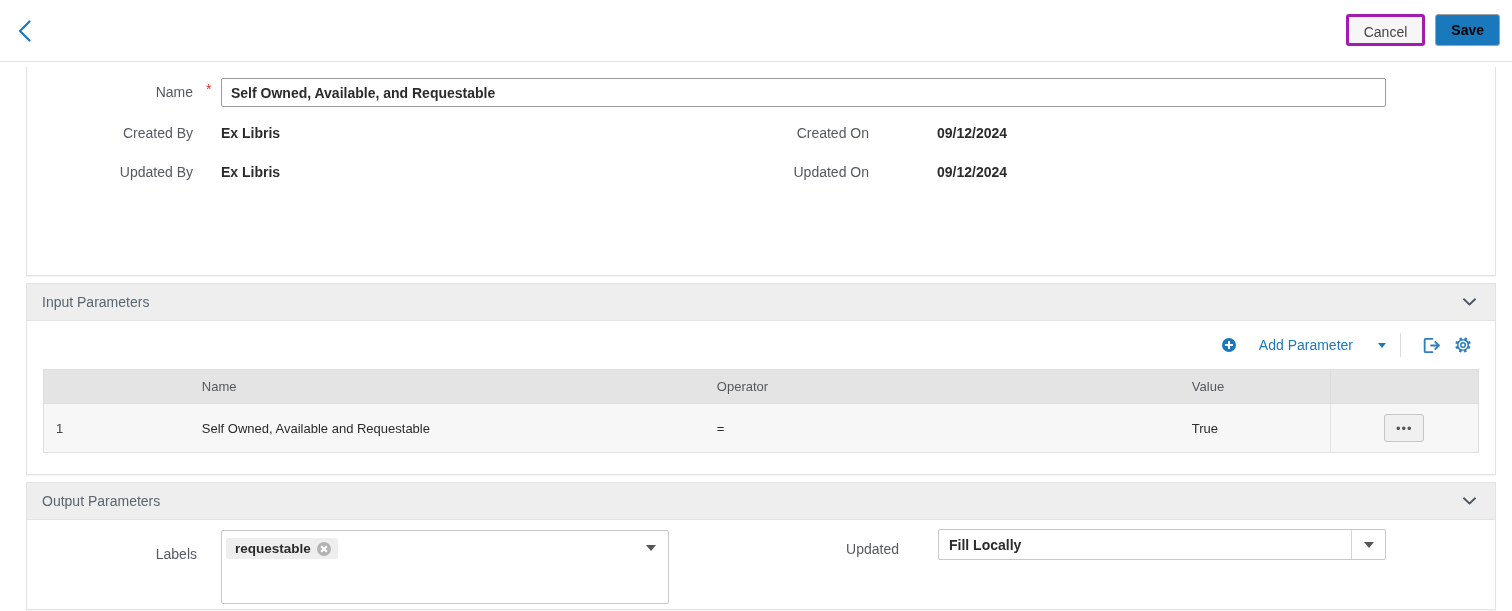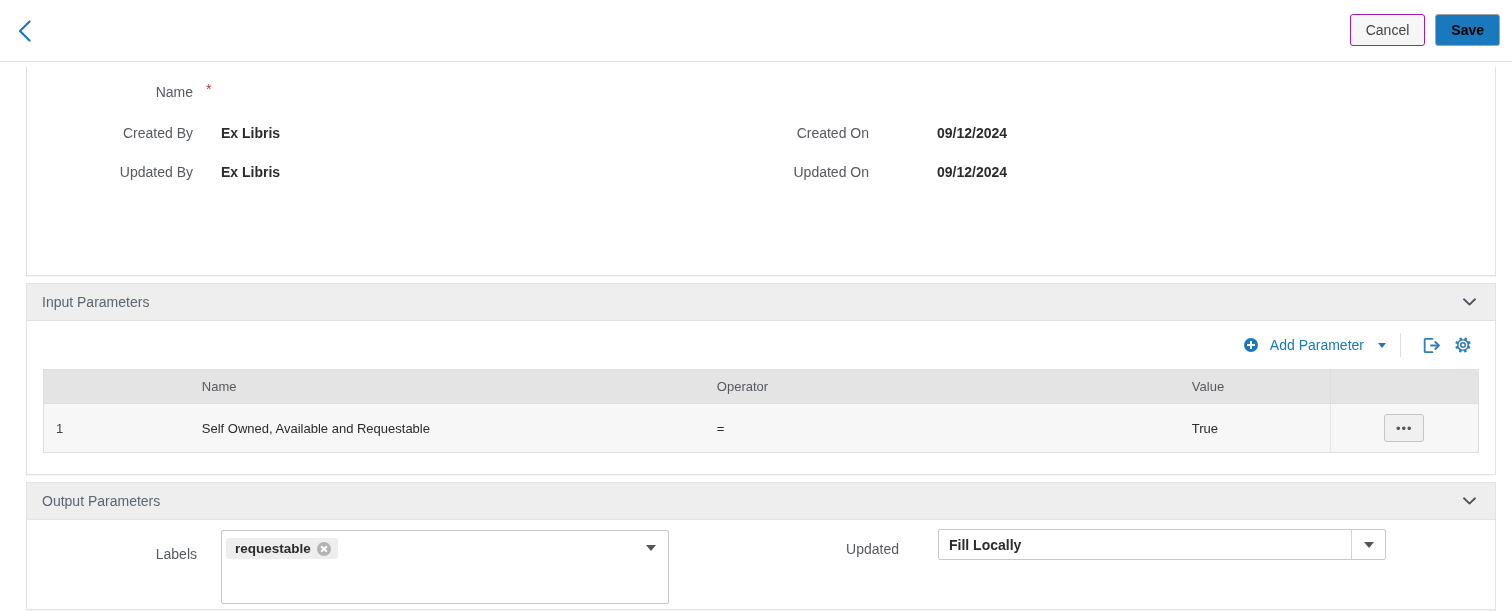--- a/index.html
+++ b/index.html
@@ -46,21 +46,21 @@
     font-family: "Liberation Sans", sans-serif;
     font-size: 14px;
     height: 32px;
     padding: 0 15px;
     border-radius: 3px;
     cursor: pointer;
     line-height: 30px;
   }
   .btn-secondary {
     background: #f6f6f6;
-    border: 1px solid #a21caf;
+    border: 3px solid #a21caf;
     color: #444444;
   }
   .btn-primary {
     background: #1a79bd;
     border: 1px solid #a3a3a3;
     color: #000000;
     font-weight: bold;
   }
 
   
@@ -150,21 +150,21 @@
   .tbl-toolbar {
     position: relative;
     height: 48px;
   }
   .toolbar-right {
     position: absolute;
     right: 16px; top: 0; bottom: 0;
     display: flex; align-items: center;
   }
   .add-param {
-    display: flex; align-items: center; gap: 12px;
+    display: flex; align-items: center; gap: 23px;
     color: #1a79bd;
     font-size: 14px;
     cursor: pointer;
     padding-right: 14px;
   }
   .plus-circle {
     width: 14px; height: 14px; border-radius: 50%;
     background: #1a79bd;
     position: relative;
     display: inline-block;
@@ -327,20 +327,21 @@
 </div>
 
 <div class="page-body">
 
   <div class="panel" style="top:5px; height:209px;">
     <div class="panel-body">
 
       <div class="form-row" style="height:47px;">
         <span class="lbl" style="left:96px; top:15px; width:70px;">Name</span>
         <span class="req-star" style="position:absolute; left:175px; top:14px;">*</span>
+        <input class="txtinput focused" style="left: 194px; top: 11px; width: 1165px;" value="Self Owned, Available, and Requestable">
       </div>
 
 
       <div class="form-row" style="height:39px;">
         <span class="lbl" style="left:86px; top:9px; width:80px;">Created By</span>
         <span class="val-strong" style="left:194px; top:9px;">Ex Libris</span>
         <span class="lbl" style="left:760px; top:9px; width:82px;">Created On</span>
         <span class="val-strong" style="left:910px; top:9px;">09/12/2024</span>
       </div>
 

